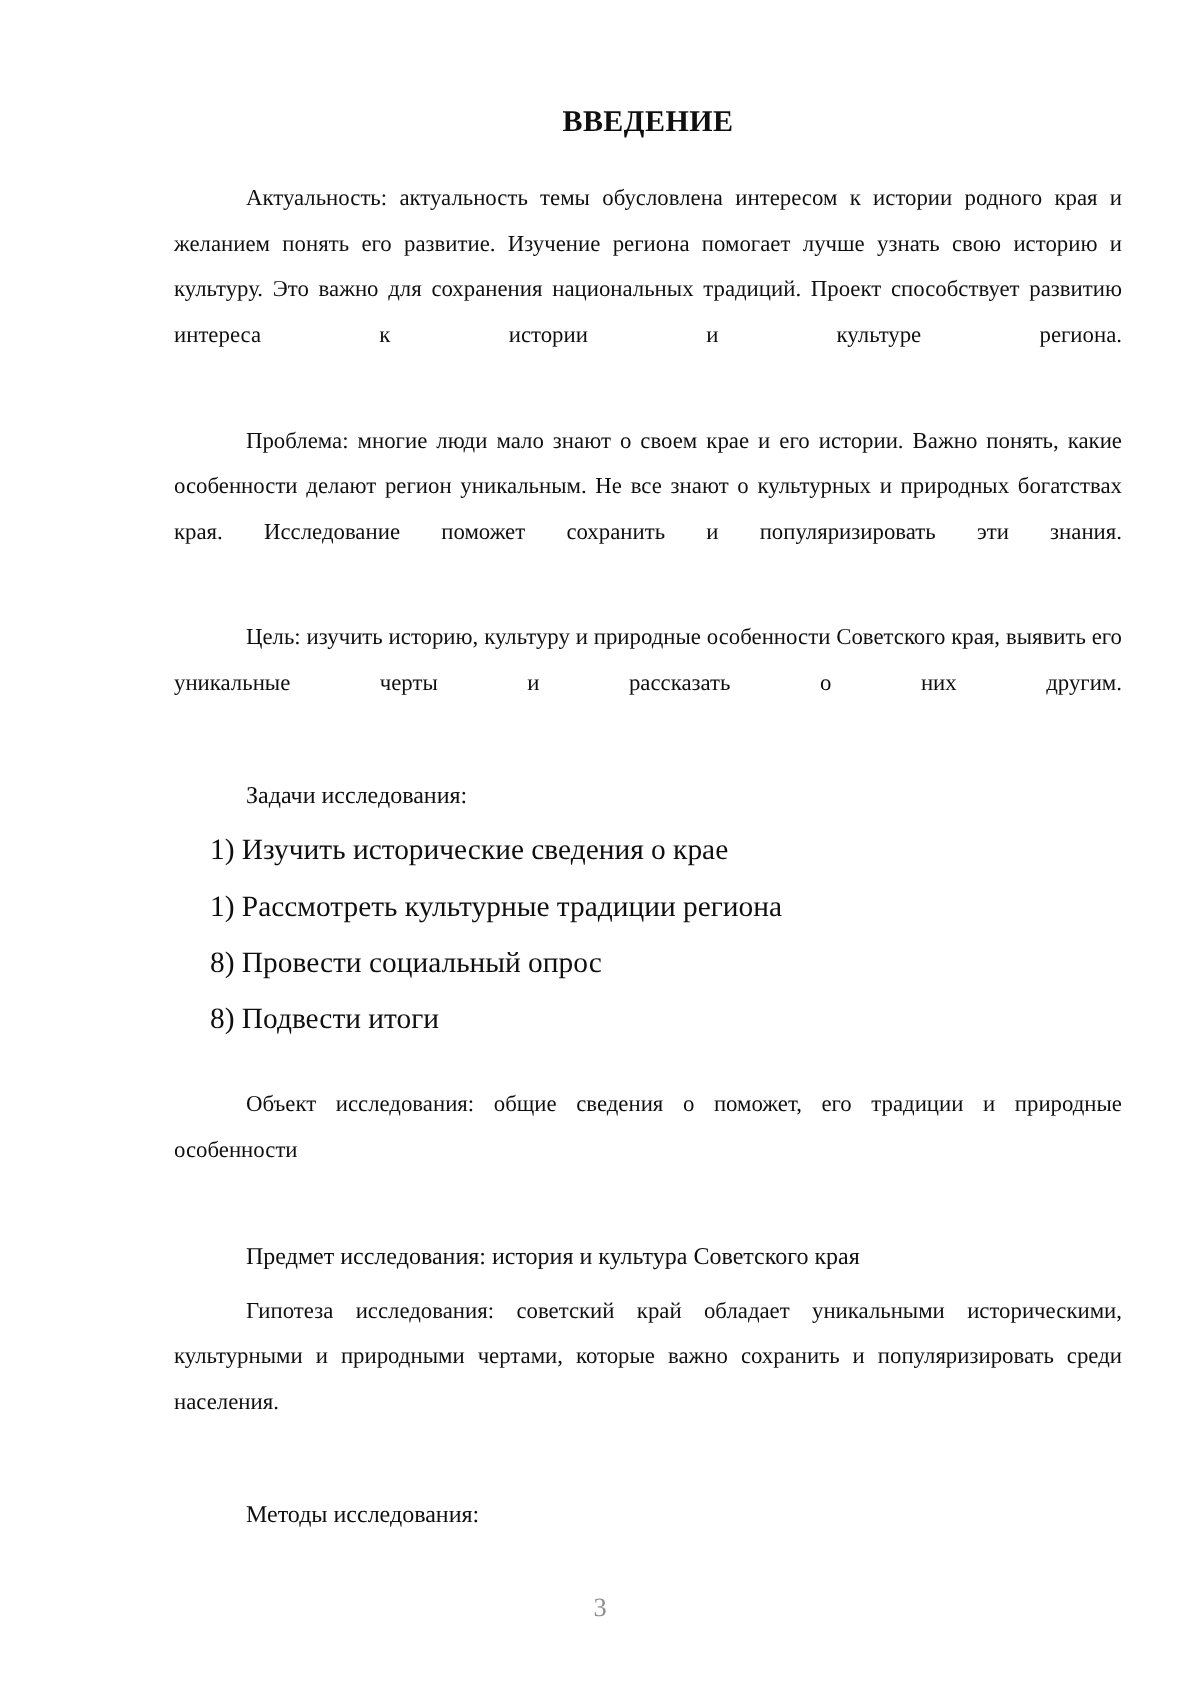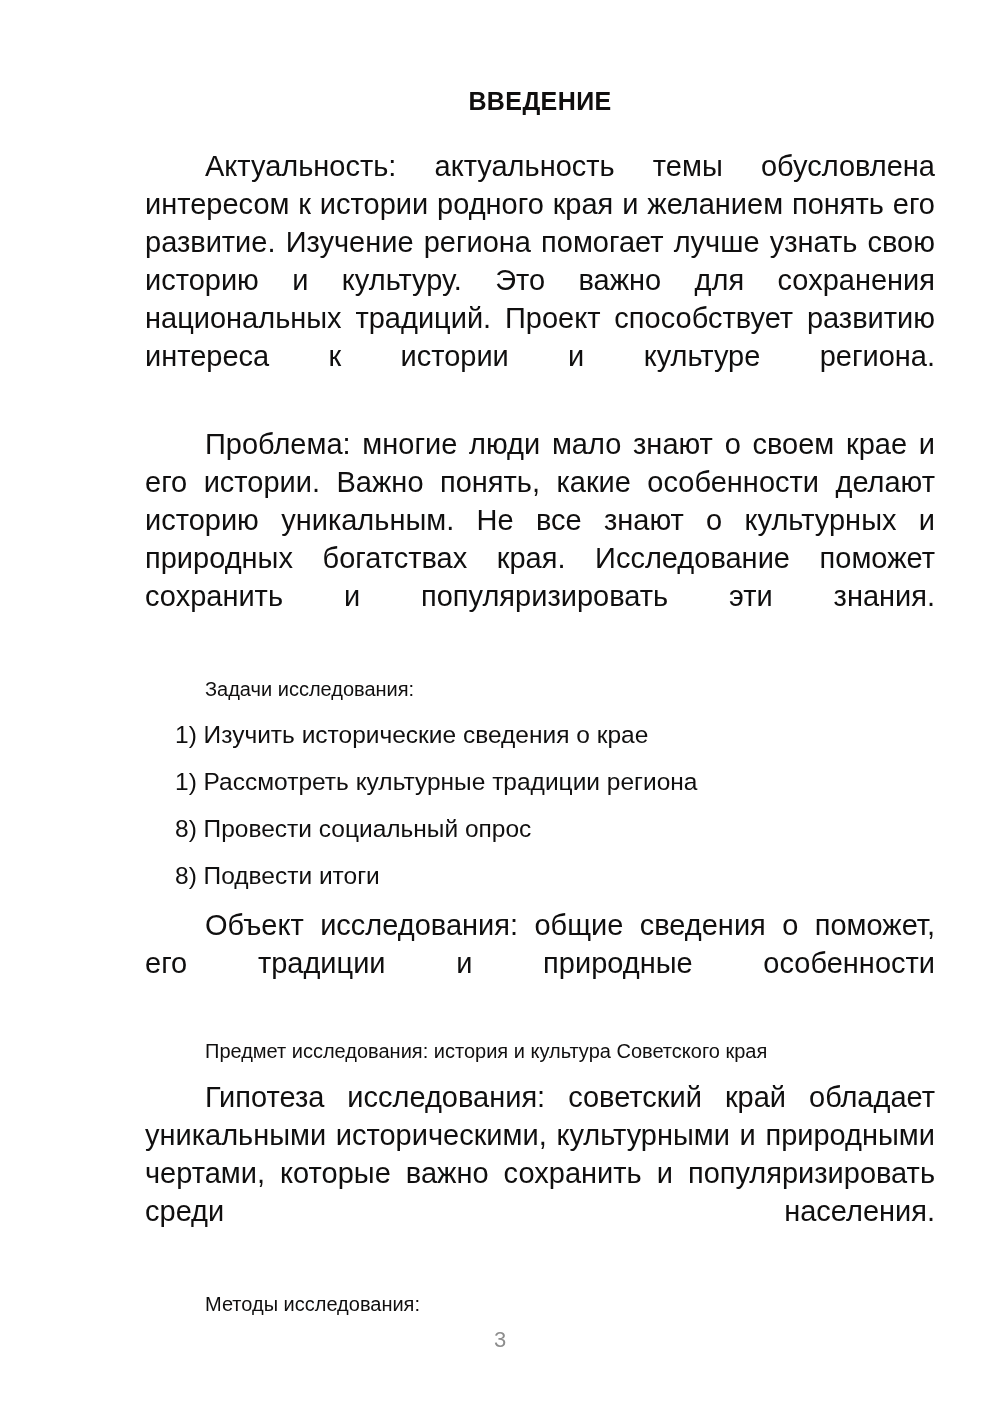--- a/index.html
+++ b/index.html
@@ -9,21 +9,21 @@
     background: #ffffff;
   }
 
   .page {
     position: relative;
     width: 1000px;
     height: 1414px;
     background: #ffffff;
     margin: 0 auto;
     overflow: hidden;
-    font-family: Liberation Sans, sans-serif;
+    font-family: Liberation Serif, serif;
     color: #100f0f;
     box-sizing: border-box;
   }
 
   .content {
     position: absolute;
     left: 145px;
     top: 86px;
     width: 790px;
   }
@@ -31,21 +31,21 @@
   .doc-title {
     font-size: 25px;
     font-weight: bold;
     text-align: center;
     letter-spacing: 0.4px;
     line-height: 1.25;
     margin: 0 0 30px 0;
   }
 
   .para {
-    font-size: 29px;
+    font-size: 19px;
     line-height: 38px;
     text-align: justify;
     text-justify: inter-word;
     text-indent: 60px;
     margin: 0 0 12px 0;
     hyphens: none;
   }
 
   
   .para::after {
@@ -57,21 +57,21 @@
   .subhead {
     font-size: 20px;
     line-height: 38px;
     text-indent: 60px;
     margin: 0 0 8px 0;
     text-align: left;
   }
 
   .num-list {
     list-style: none;
-    margin: 0 0 0 0;
+    margin: 0 0 22px 0;
     padding: 0;
   }
 
   .num-list li {
     font-size: 24.5px;
     line-height: 38px;
     padding-left: 30px;
     margin-bottom: 9px;
     text-align: left;
     white-space: nowrap;
@@ -99,22 +99,23 @@
 <body>
 
 <div class="page">
 
   <div class="content">
 
     <h1 class="doc-title">ВВЕДЕНИЕ</h1>
 
     <p class="para">Актуальность: актуальность темы обусловлена интересом к истории родного края и желанием понять его развитие. Изучение региона помогает лучше узнать свою историю и культуру. Это важно для сохранения национальных традиций. Проект способствует развитию интереса к истории и культуре региона.</p>
 
-    <p class="para">Проблема: многие люди мало знают о своем крае и его истории. Важно понять, какие особенности делают историю уникальным. Не все знают о культурных и природных богатствах края. Исследование поможет сохранить и популяризировать эти знания.</p>
+    <p class="para">Проблема: многие люди мало знают о своем крае и его истории. Важно понять, какие особенности делают регион уникальным. Не все знают о культурных и природных богатствах края. Исследование поможет сохранить и популяризировать эти знания.</p>
 
+    <p class="para">Цель: изучить историю, культуру и природные особенности Советского края, выявить его уникальные черты и рассказать о них другим.</p>
 
     <div class="gap-sm"></div>
 
     <p class="subhead">Задачи исследования:</p>
 
     <ul class="num-list">
       <li>1) Изучить исторические сведения о крае</li>
       <li>1) Рассмотреть культурные традиции региона</li>
       <li>8) Провести социальный опрос</li>
       <li>8) Подвести итоги</li>

